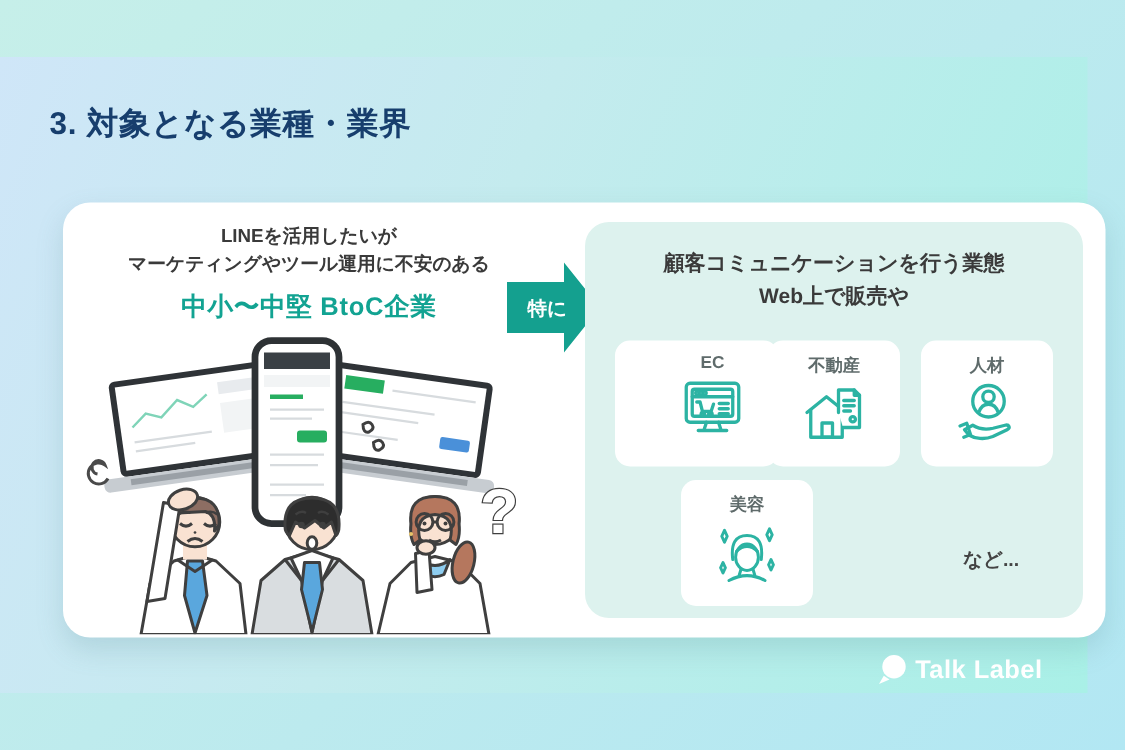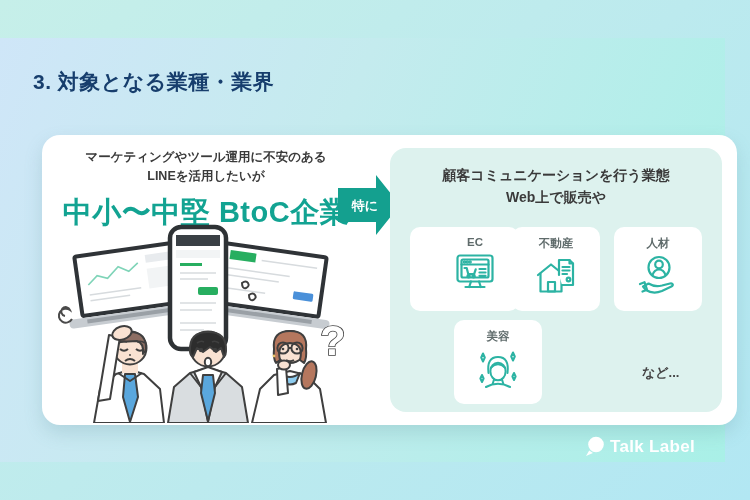--- a/index.html
+++ b/index.html
@@ -8,21 +8,21 @@
         background:linear-gradient(135deg,#c6efe9 0%,#bceaee 55%,#b2e7f3 100%);}
   .slide{position:absolute;left:0;top:38px;width:725px;height:424px;
          background:linear-gradient(112deg,#cfe6f8 0%,#c4ebee 42%,#a9f0e7 100%);}
   .page-title{position:absolute;left:33px;top:30px;font-size:21px;font-weight:700;
               color:#173e6d;letter-spacing:.5px;}
   .card{position:absolute;left:42px;top:97px;width:695px;height:290px;background:#fff;
         border-radius:18px;box-shadow:0 8px 18px rgba(90,140,150,.22);}
   
   .left-texts{position:absolute;left:8px;top:13px;width:312px;text-align:center;color:#3a3a3a;}
   .lt-line{font-size:12.5px;font-weight:700;line-height:19px;margin:0;}
-  .lt-headline{font-size:29px;font-weight:700;color:#12a392;margin:7px 0 0 0;letter-spacing:.5px;}
+  .lt-headline{font-size:17px;font-weight:700;color:#12a392;margin:7px 0 0 0;letter-spacing:.5px;}
   
   .arrow{position:absolute;left:296px;top:38px;width:64px;height:64px;}
   .arrow-label{position:absolute;left:0;top:24px;width:40px;text-align:right;
                color:#fff;font-size:13px;font-weight:700;}
   
   .panel{position:absolute;left:348px;top:13px;width:332px;height:264px;
          background:#ddf2ee;border-radius:16px;}
   .panel-heading{position:absolute;left:0;top:16px;width:332px;text-align:center;
                  font-size:14px;font-weight:700;color:#3a3a3a;line-height:22px;}
   .tile{position:absolute;width:88px;height:84px;background:#fff;border-radius:10px;
@@ -40,22 +40,22 @@
 <body>
 
 <div class="root">
   <div class="slide">
 
     <div class="page-title">3. 対象となる業種・業界</div>
 
     <div class="card">
 
       <div class="left-texts">
+        <p class="lt-line">LINEを活用したいが</p>
         <p class="lt-line">マーケティングやツール運用に不安のある</p>
-        <p class="lt-line">LINEを活用したいが</p>
         <p class="lt-headline">中小〜中堅 BtoC企業</p>
       </div>
 
       <div class="illustration">
         <svg viewBox="0 0 308 200" width="308" height="200">
 
           <g transform="translate(16,32) rotate(-8)">
             <rect x="0" y="0" width="106" height="64" rx="4" fill="#2f3337"></rect>
             <rect x="4" y="4" width="98" height="56" fill="#ffffff"></rect>
             <polyline points="12,32 22,24 32,28 44,18 54,24 64,17" stroke="#7fd4b8" stroke-width="1.6" fill="none"></polyline>

